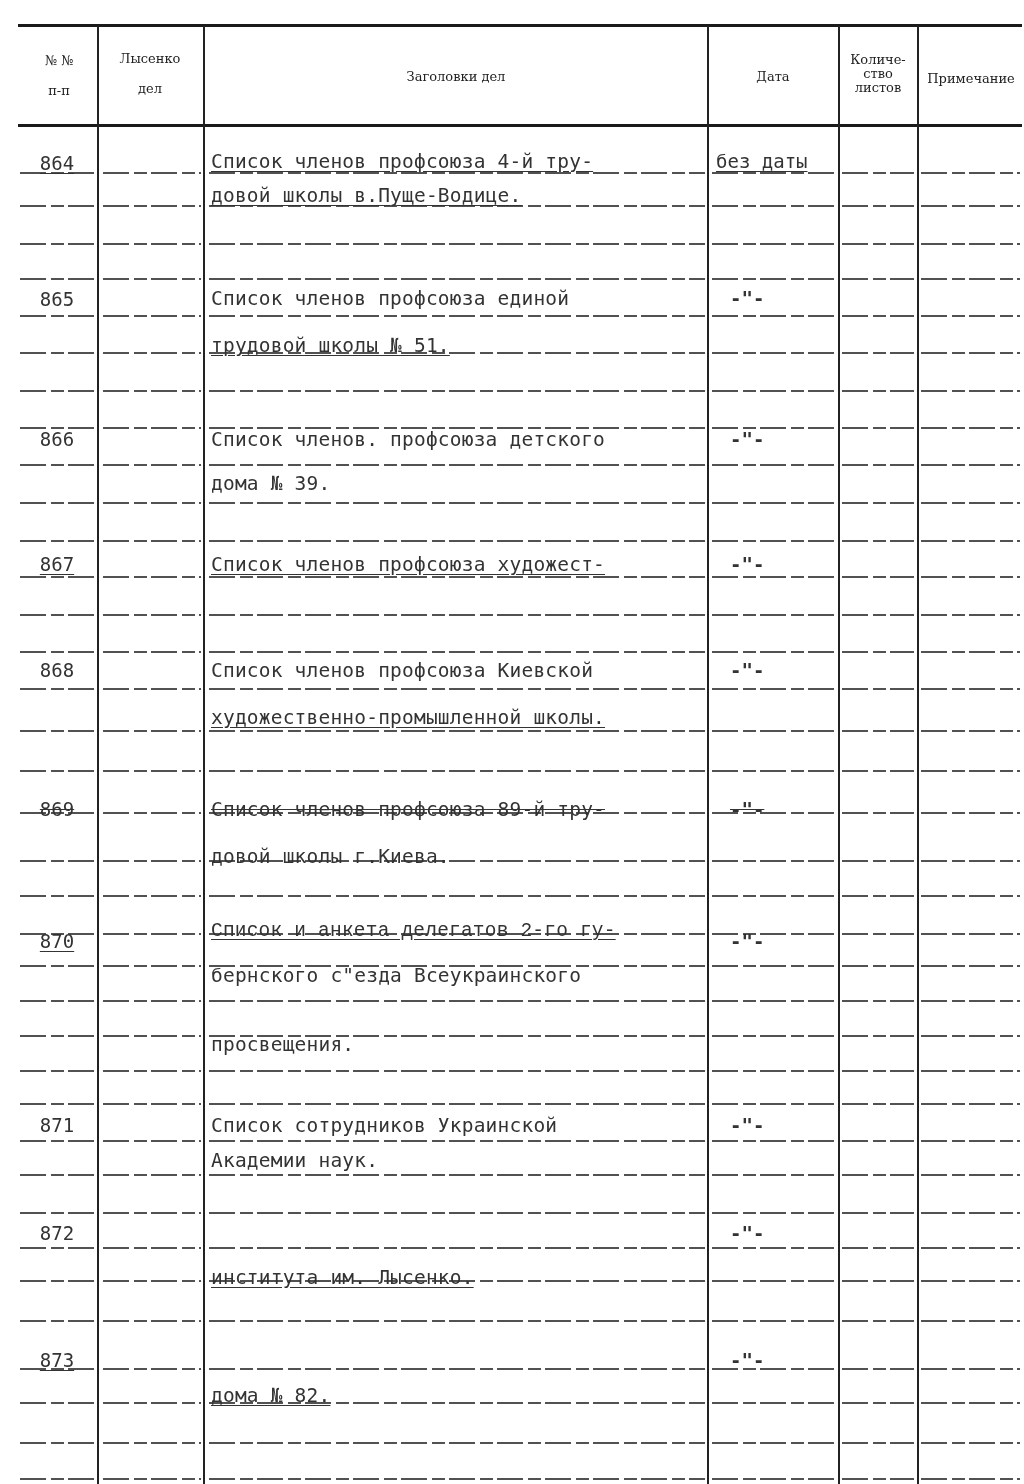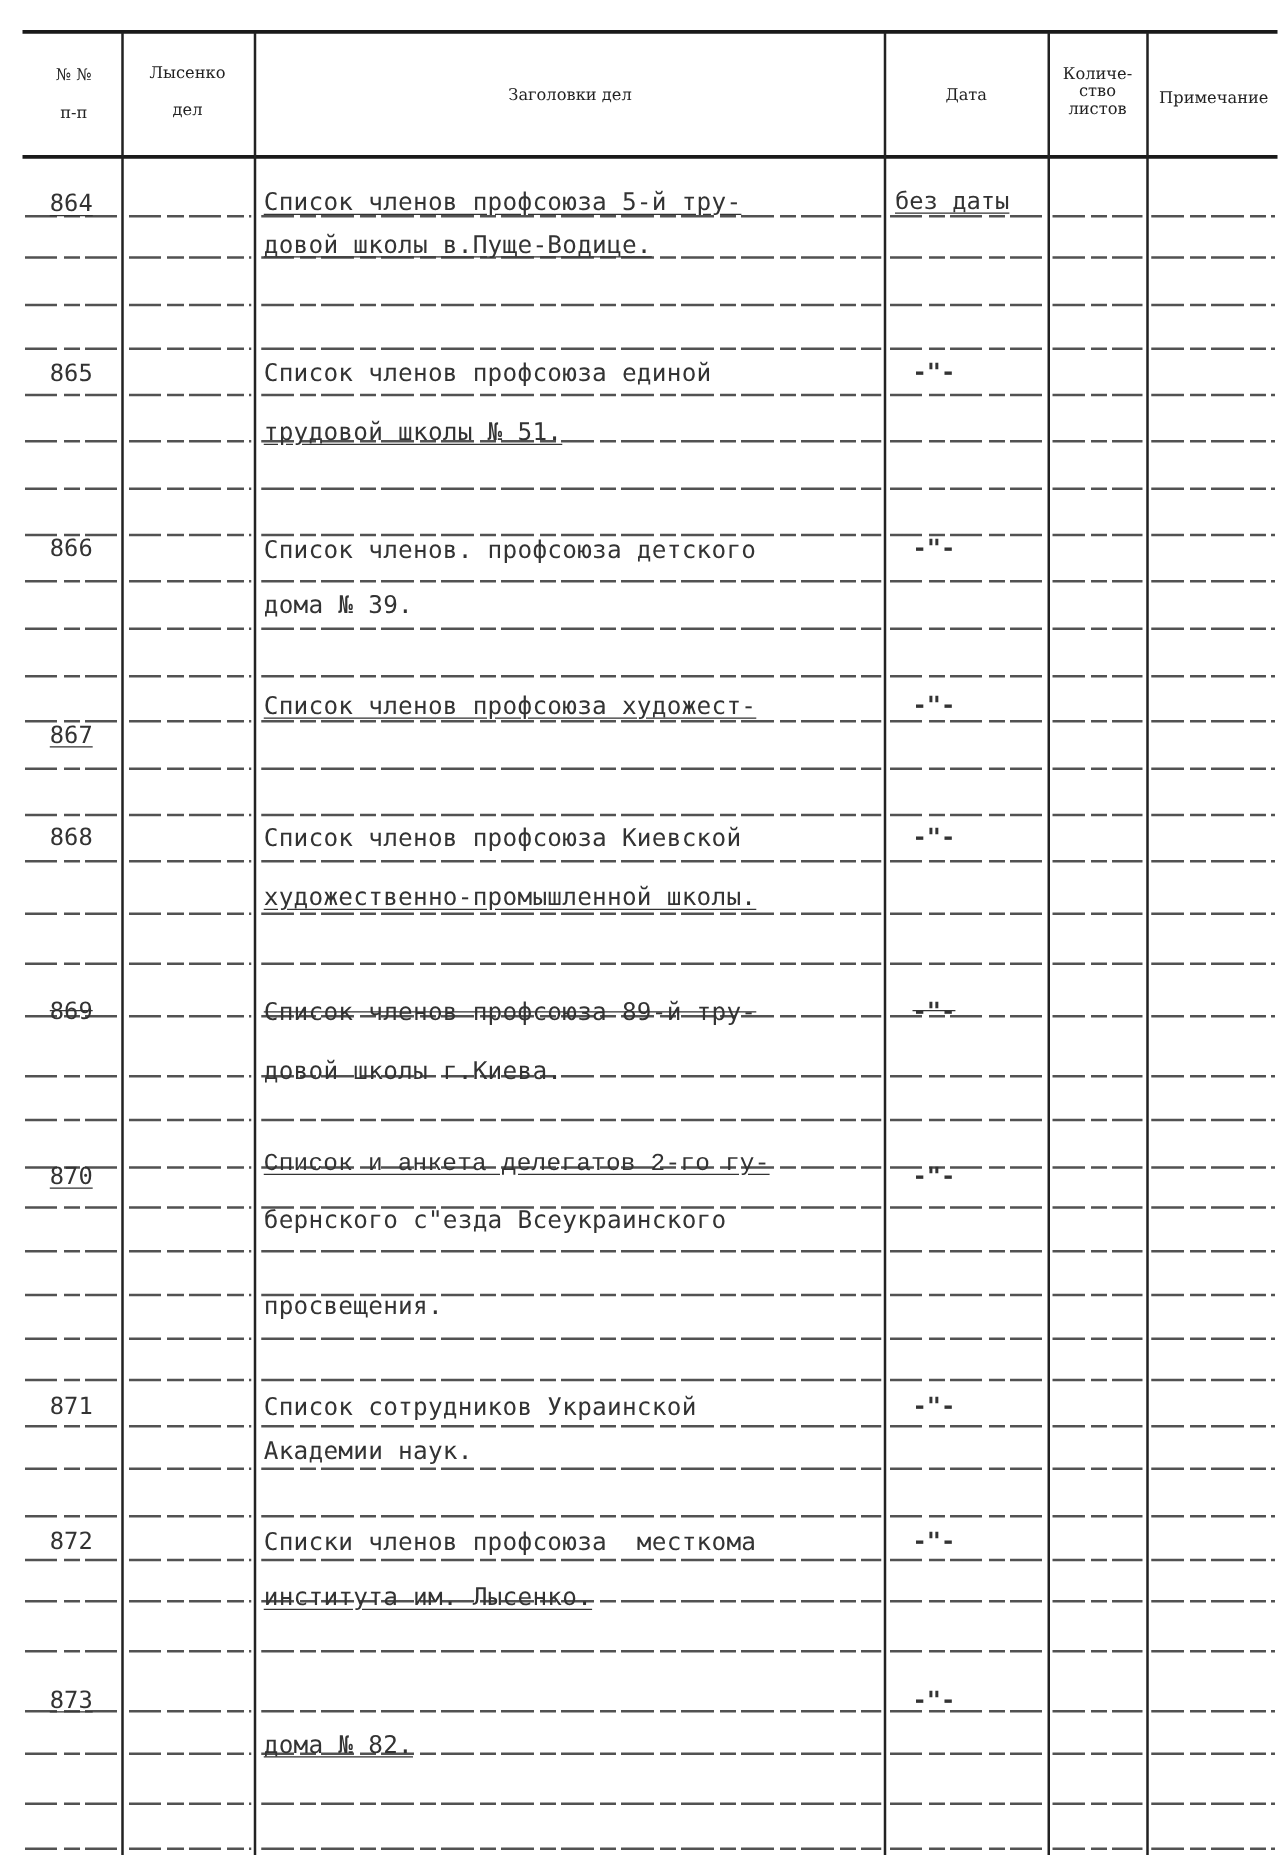--- a/index.html
+++ b/index.html
@@ -260,35 +260,35 @@
       <div class="rule" style="top: 1442px; left: 921px; width: 99px;"></div>
       <div class="rule" style="top: 1478px; left: 20px; width: 75px;"></div>
       <div class="rule" style="top: 1478px; left: 103px; width: 98px;"></div>
       <div class="rule" style="top: 1478px; left: 209px; width: 496px;"></div>
       <div class="rule" style="top: 1478px; left: 712px; width: 124px;"></div>
       <div class="rule" style="top: 1478px; left: 842px; width: 72px;"></div>
       <div class="rule" style="top: 1478px; left: 921px; width: 99px;"></div>
     </div>
 
   <div class="num under" style="top:152px;">864</div>
-  <div class="title-line under" style="top:150px;">Список членов профсоюза 5-й тру-</div>
+  <div class="title-line under" style="top:150px;">Список членов профсоюза 4-й тру-</div>
   <div class="title-line under" style="top:184px;">довой школы в.Пуще-Водице.</div>
   <div class="date under" style="top:150px;">без даты</div>
 
   <div class="num" style="top:288px;">865</div>
   <div class="title-line" style="top:287px;">Список членов профсоюза единой</div>
   <div class="title-line under" style="top:334px;">трудовой школы № 51.</div>
   <div class="date ditto" style="top:287px;">-"-</div>
 
   <div class="num" style="top:428px;">866</div>
   <div class="title-line" style="top:428px;">Список членов. профсоюза детского</div>
   <div class="title-line" style="top:472px;">дома № 39.</div>
   <div class="date ditto" style="top:428px;">-"-</div>
 
-  <div class="num under" style="top:553px;margin-top:24px;">867</div>
+  <div class="num under" style="top:553px;">867</div>
   <div class="title-line under" style="top:553px;">Список членов профсоюза художест-</div>
   <div class="date ditto" style="top:553px;">-"-</div>
 
   <div class="num" style="top:659px;">868</div>
   <div class="title-line under" style="top:706px;">художественно-промышленной школы.</div>
   <div class="title-line" style="top:659px;">Список членов профсоюза Киевской</div>
   <div class="date ditto" style="top:659px;">-"-</div>
 
   <div class="num strike" style="top:798px;">869</div>
   <div class="title-line strike" style="top:798px;">Список членов профсоюза 89-й тру-</div>
@@ -300,21 +300,20 @@
   <div class="title-line" style="top:964px;">бернского с"езда Всеукраинского</div>
   <div class="title-line" style="top:1033px;">просвещения.</div>
   <div class="date ditto" style="top:930px;">-"-</div>
 
   <div class="num" style="top:1114px;">871</div>
   <div class="title-line" style="top:1114px;">Список сотрудников Украинской</div>
   <div class="title-line" style="top:1149px;">Академии наук.</div>
   <div class="date ditto" style="top:1114px;">-"-</div>
 
   <div class="num" style="top:1222px;">872</div>
-  <div class="title-line" style="top:1222px;">Списки членов профсоюза  месткома</div>
   <div class="title-line under" style="top:1266px;">института им. Лысенко.</div>
   <div class="date ditto" style="top:1222px;">-"-</div>
 
   <div class="num under" style="top:1349px;">873</div>
   <div class="title-line under" style="top:1384px;">дома № 82.</div>
   <div class="date ditto" style="top:1349px;">-"-</div>
 
 </div>
 
 </body></html>

